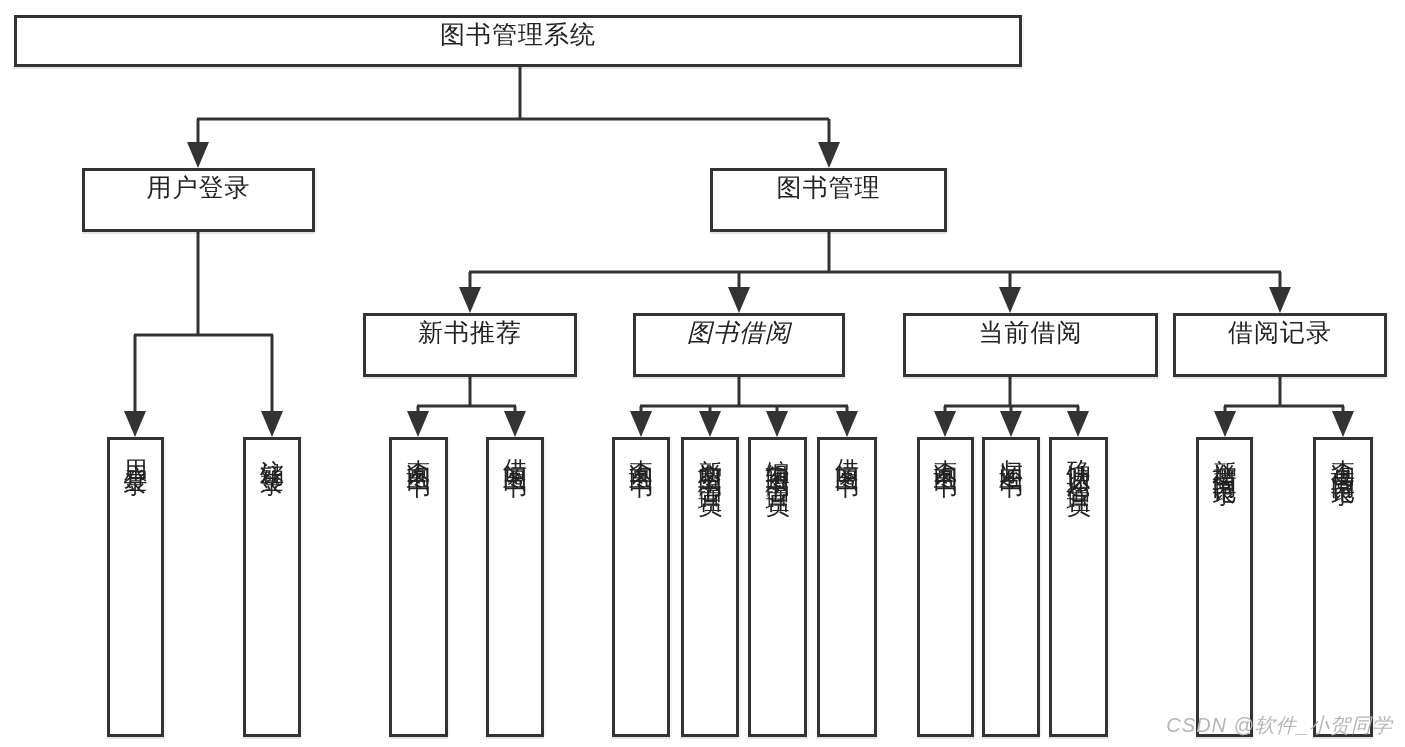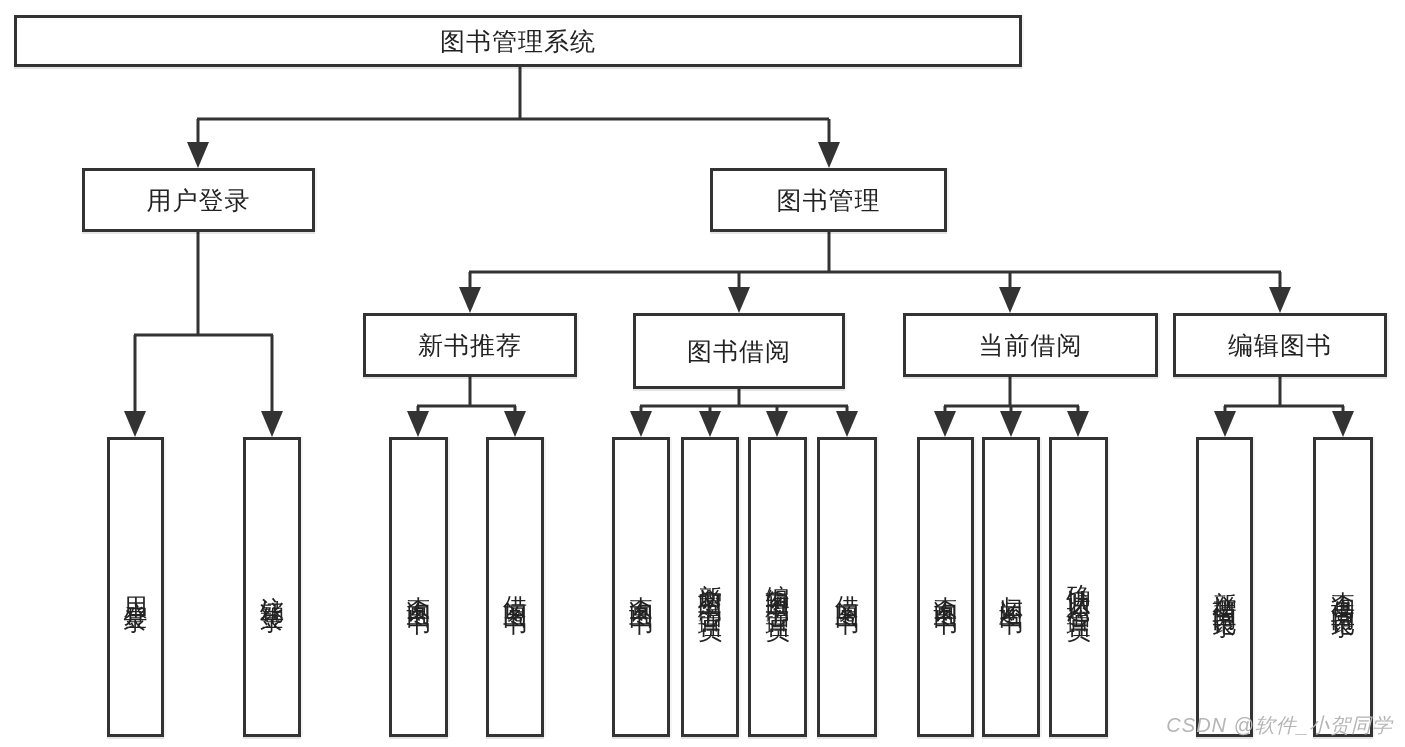--- a/index.html
+++ b/index.html
@@ -10,21 +10,21 @@
     overflow:hidden;
     font-family:"Liberation Sans","DejaVu Sans",sans-serif;
   }
   .connectors{position:absolute;left:0;top:0;width:1405px;height:747px;}
   .box{
     position:absolute;
     box-sizing:border-box;
     border:3px solid #333333;
     background:#ffffff;
     display:flex;
-    align-items:center;
+    align-items:flex-start;
     justify-content:center;
     color:#222222;
     box-shadow:0 2px 0 rgba(0,0,0,0.10), 2px 0 0 rgba(0,0,0,0.04);
   }
   .h{font-size:25px;letter-spacing:1px;white-space:nowrap;}
   .v span{
     writing-mode:vertical-rl;
     font-size:24px;
     letter-spacing:5px;
     line-height:1;
@@ -125,28 +125,28 @@
   <div class="box h" style="left:82px;top:168px;width:233px;height:64px;">
     <span>用户登录</span>
   </div>
   <div class="box h" style="left:710px;top:168px;width:237px;height:64px;">
     <span>图书管理</span>
   </div>
 
   <div class="box h" style="left:363px;top:313px;width:214px;height:64px;">
     <span>新书推荐</span>
   </div>
-  <div class="box h" style="left:633px;top:313px;width:212px;height:76px;">
+  <div class="box h" style="left:633px;top:313px;width:212px;height:64px;font-style:italic;">
     <span>图书借阅</span>
   </div>
   <div class="box h" style="left:903px;top:313px;width:255px;height:64px;">
     <span>当前借阅</span>
   </div>
   <div class="box h" style="left:1173px;top:313px;width:214px;height:64px;">
-    <span>编辑图书</span>
+    <span>借阅记录</span>
   </div>
 
   <div class="box v" style="left:107px;top:437px;width:57px;height:300px;">
     <span>用户登录</span>
   </div>
   <div class="box v" style="left:243px;top:437px;width:58px;height:300px;">
     <span>注销登录</span>
   </div>
 
   <div class="box v" style="left:389px;top:437px;width:59px;height:300px;">

